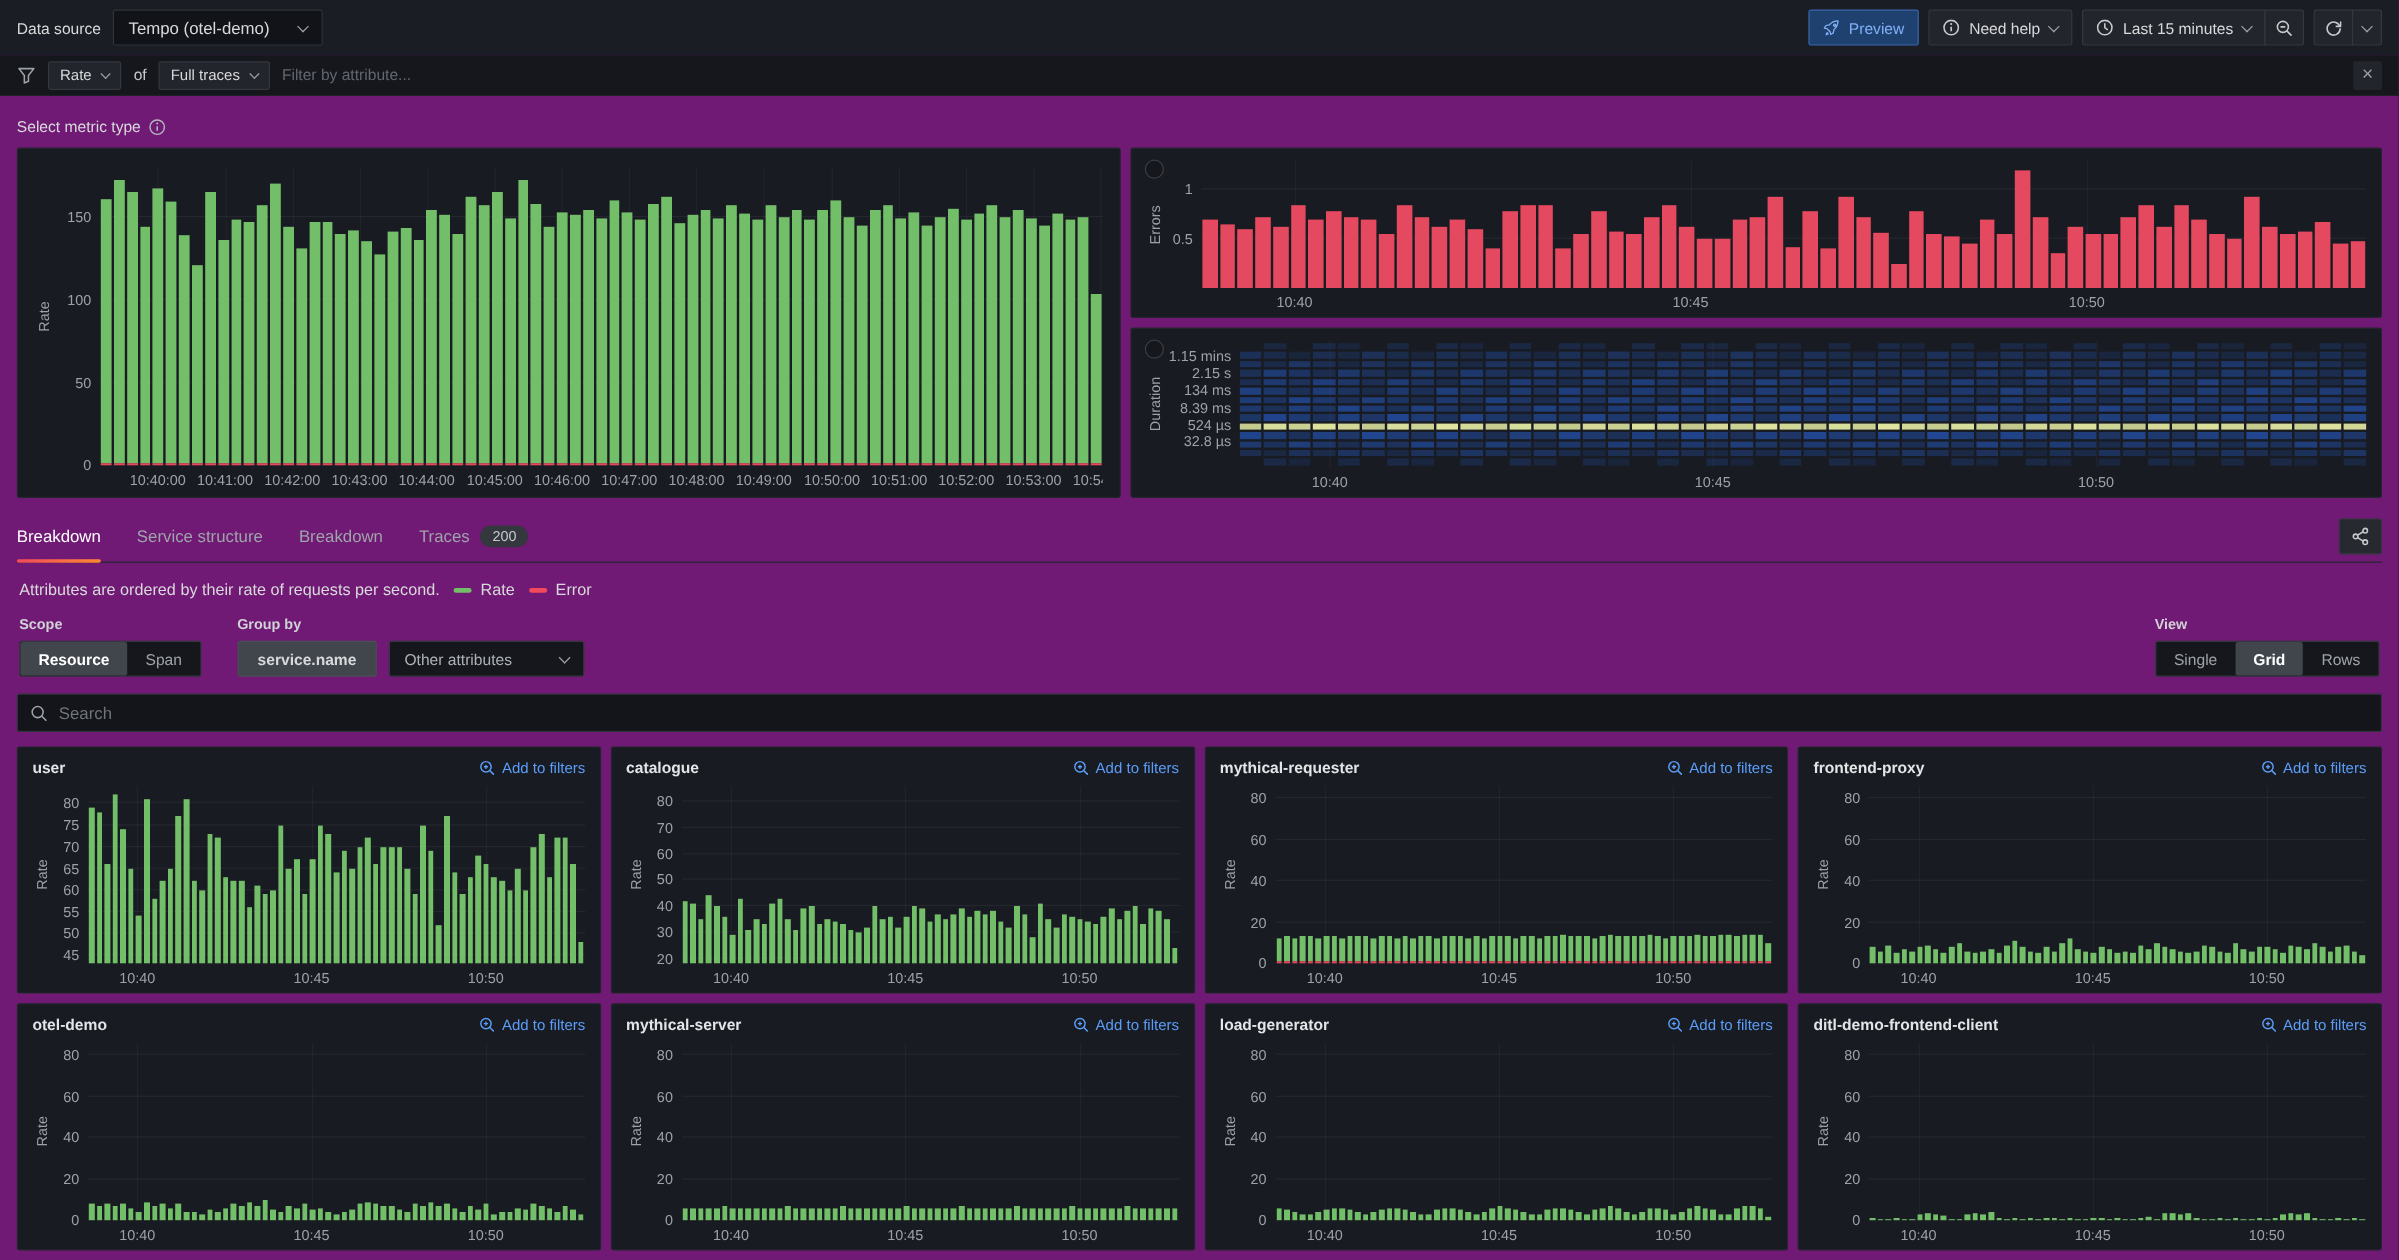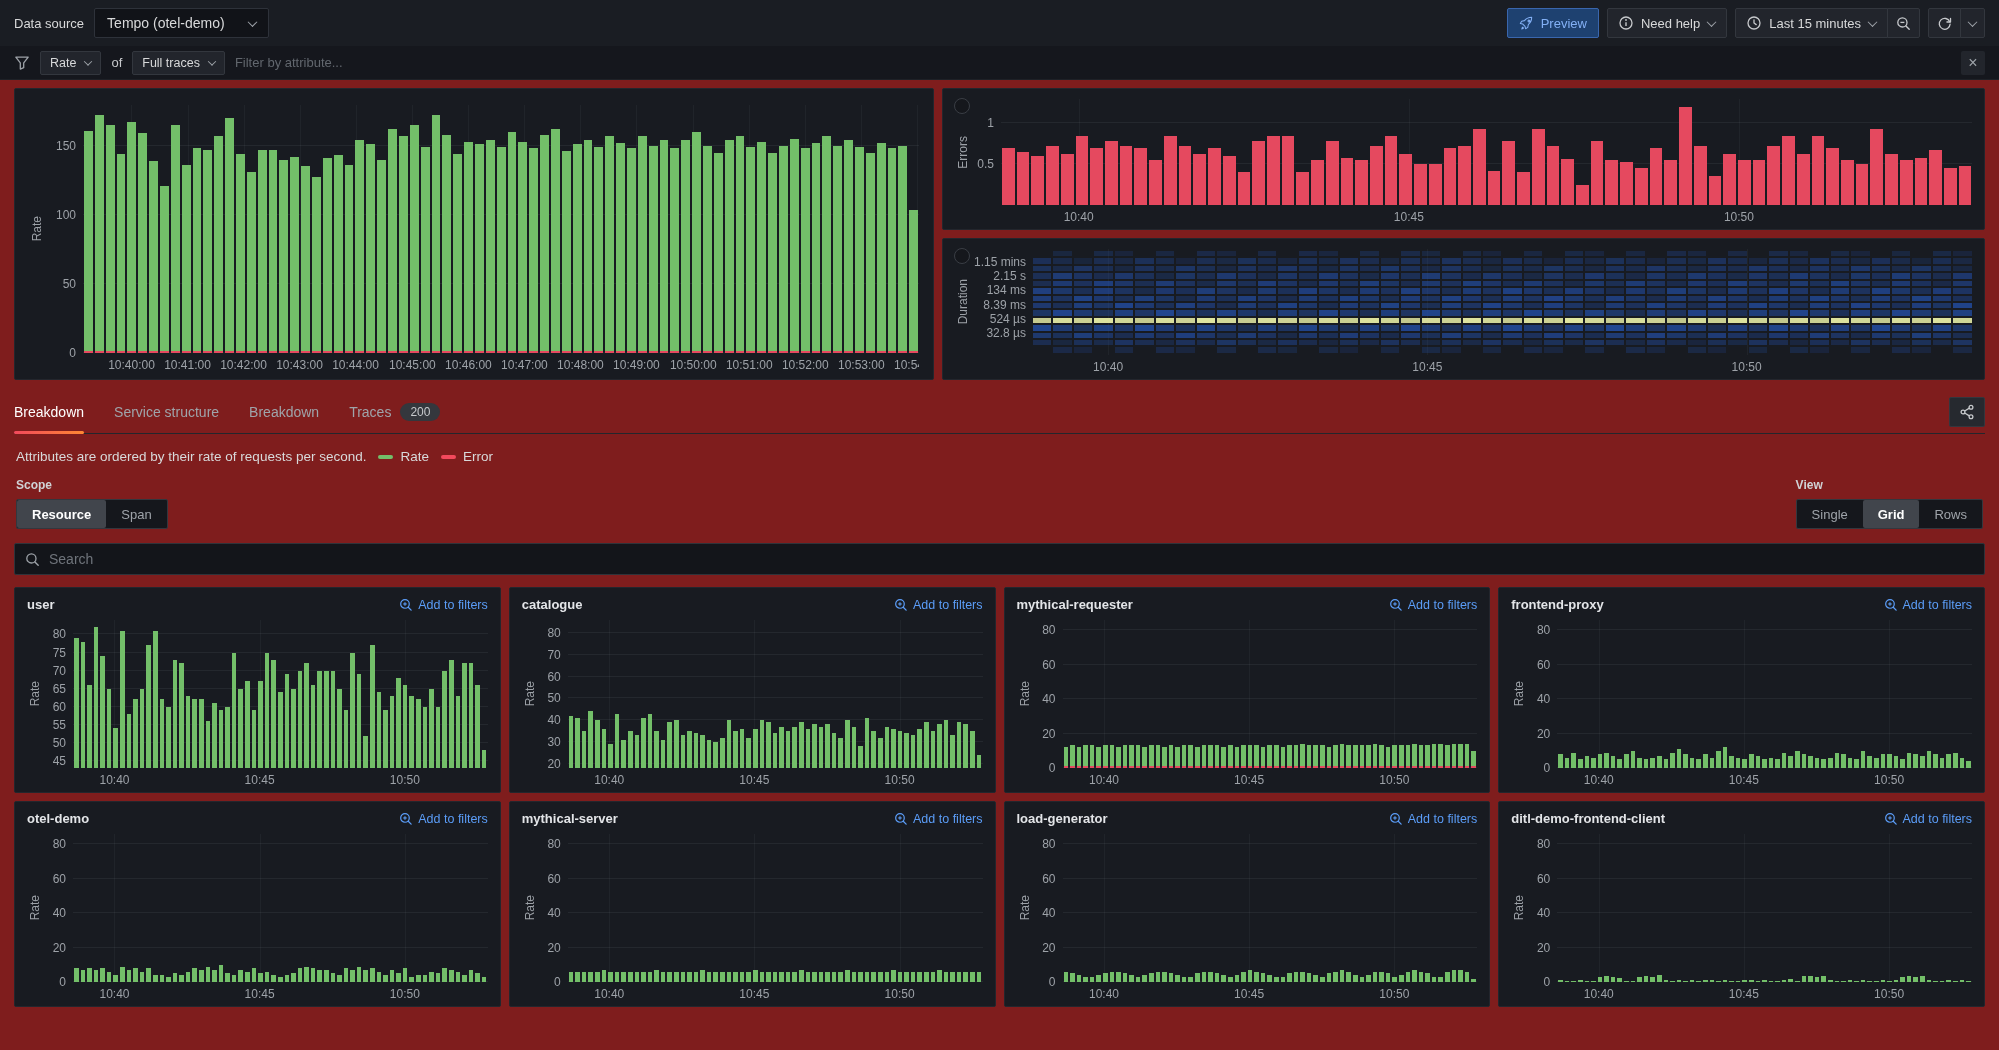--- a/index.html
+++ b/index.html
@@ -1,17 +1,17 @@
 <!DOCTYPE html>
 <html><head>
 <meta charset="utf-8">
 <style>
   * { box-sizing: border-box; }
   body { margin:0; background:#0d0f13; font-family:"Liberation Sans", sans-serif; color:#d8d9da; }
-  .app { width:1999px; height:1050px; overflow:hidden; background:#7f1d1d; }
+  .app { width:1999px; height:1050px; overflow:hidden; background:#701a75; }
 
   
   .topbar { height:46px; display:flex; align-items:center; padding:0 14px; background:#1a1d23; }
   .ds-label { font-size:13px; color:#d8d9da; margin-right:10px; }
   .ds-select { height:30px; background:#111318; border:1px solid #2e323a; border-radius:2px;
     display:flex; align-items:center; gap:24px; padding:0 12px; font-size:14px; font-weight:500; cursor:pointer; }
   .topbar-right { margin-left:auto; display:flex; gap:8px; align-items:center; }
   .btn { height:30px; display:flex; align-items:center; gap:8px; padding:0 11px; background:#22252c;
     border:1px solid #33373e; border-radius:2px; font-size:13px; font-weight:500; color:#d8d9da;
     font-family:inherit; cursor:pointer; }
@@ -200,20 +200,30 @@
     <div class="mini-select">
       <span>Full traces</span>
       <span class="chev"></span>
     </div>
     <span class="attr-placeholder">Filter by attribute...</span>
     <span class="close-x">×</span>
   </div>
 
   <main class="content">
 
+    <div class="section-label">
+      <span>Select metric type</span>
+      <span>
+        <svg width="14" height="14" viewBox="0 0 14 14">
+            <circle cx="7" cy="7" r="6" fill="none" stroke="#b4b8bd" stroke-width="1.2"></circle>
+            <line x1="7" y1="6.2" x2="7" y2="10" stroke="#b4b8bd" stroke-width="1.3"></line>
+            <circle cx="7" cy="4" r="0.85" fill="#b4b8bd"></circle>
+          </svg>
+      </span>
+    </div>
 
     <div class="metrics-row">
       <section class="metric-main">
         <div class="chart" style="--yw: 38px;">
             <div class="chart-ylab">
               <span>Rate</span>
             </div>
             <div class="chart-yticks">
               <div class="ytick" style="bottom: 0%;">0</div>
               <div class="ytick" style="bottom: 27.7778%;">50</div>
@@ -1538,20 +1548,30 @@
     </div>
 
     <div class="controls-row">
       <div>
         <div class="cg-label">Scope</div>
         <div class="seg">
           <span class="seg-item active">Resource</span>
           <span class="seg-item">Span</span>
         </div>
       </div>
+      <div>
+        <div class="cg-label">Group by</div>
+        <div class="gb-wrap">
+          <span class="gb-chip">service.name</span>
+          <div class="dd">
+            <span>Other attributes</span>
+            <span class="chev"></span>
+          </div>
+        </div>
+      </div>
       <div class="view-group">
         <div class="cg-label">View</div>
         <div class="seg">
           <span class="seg-item">Single</span>
           <span class="seg-item active">Grid</span>
           <span class="seg-item">Rows</span>
         </div>
       </div>
     </div>
 

